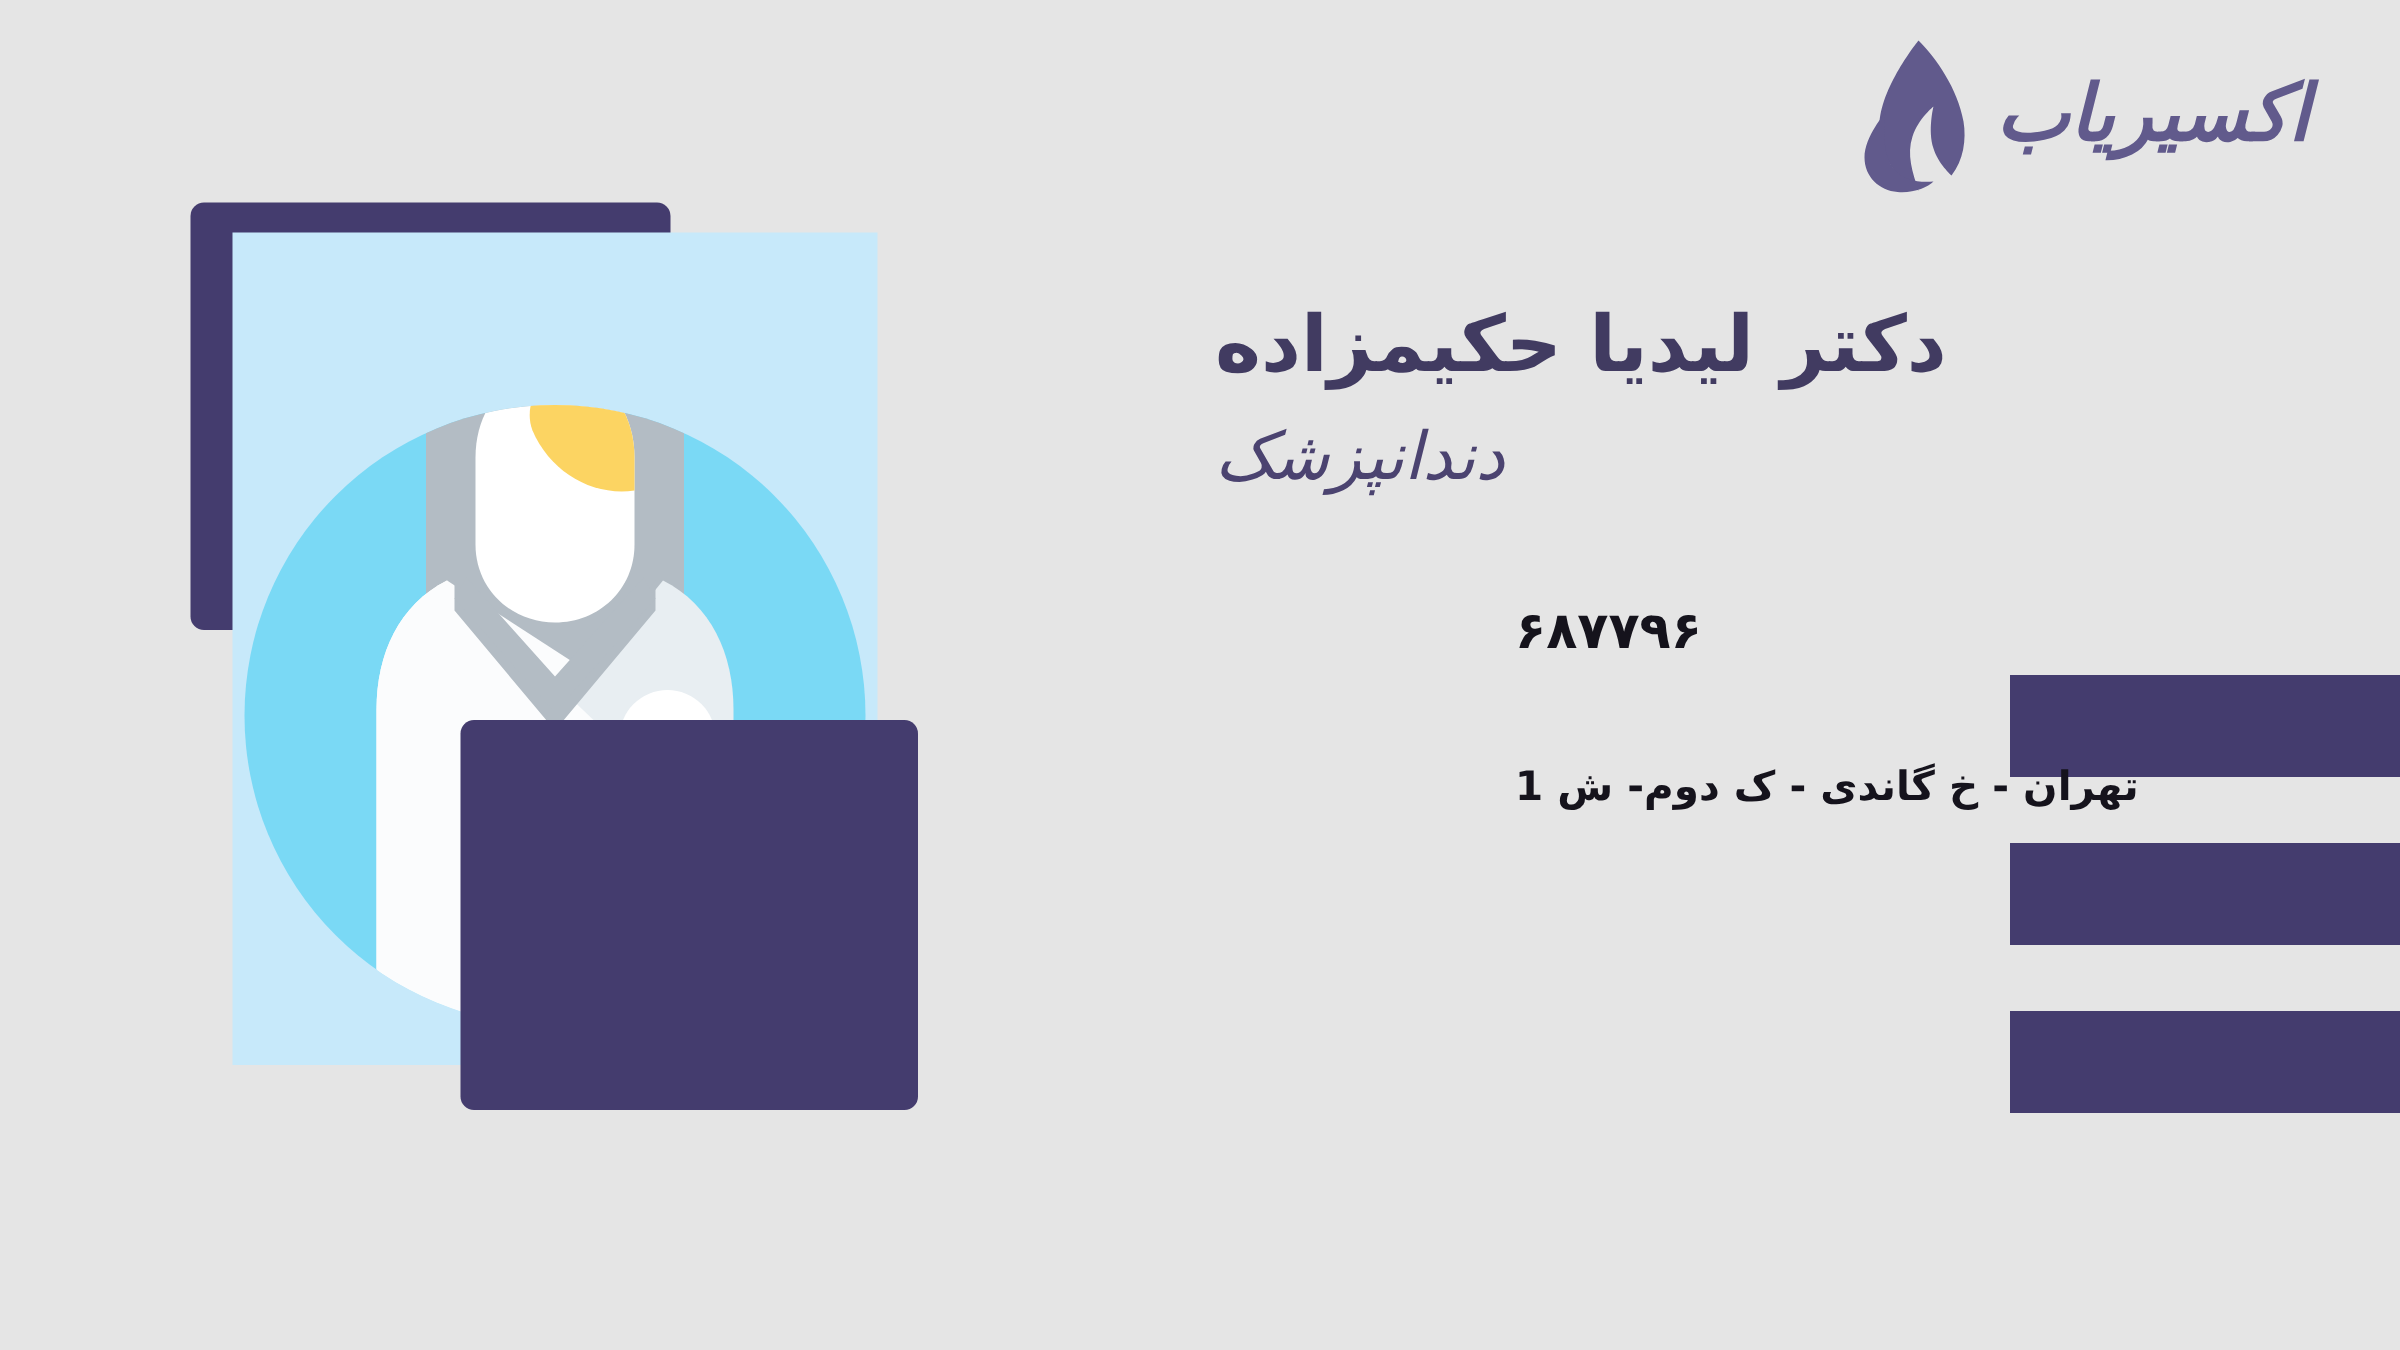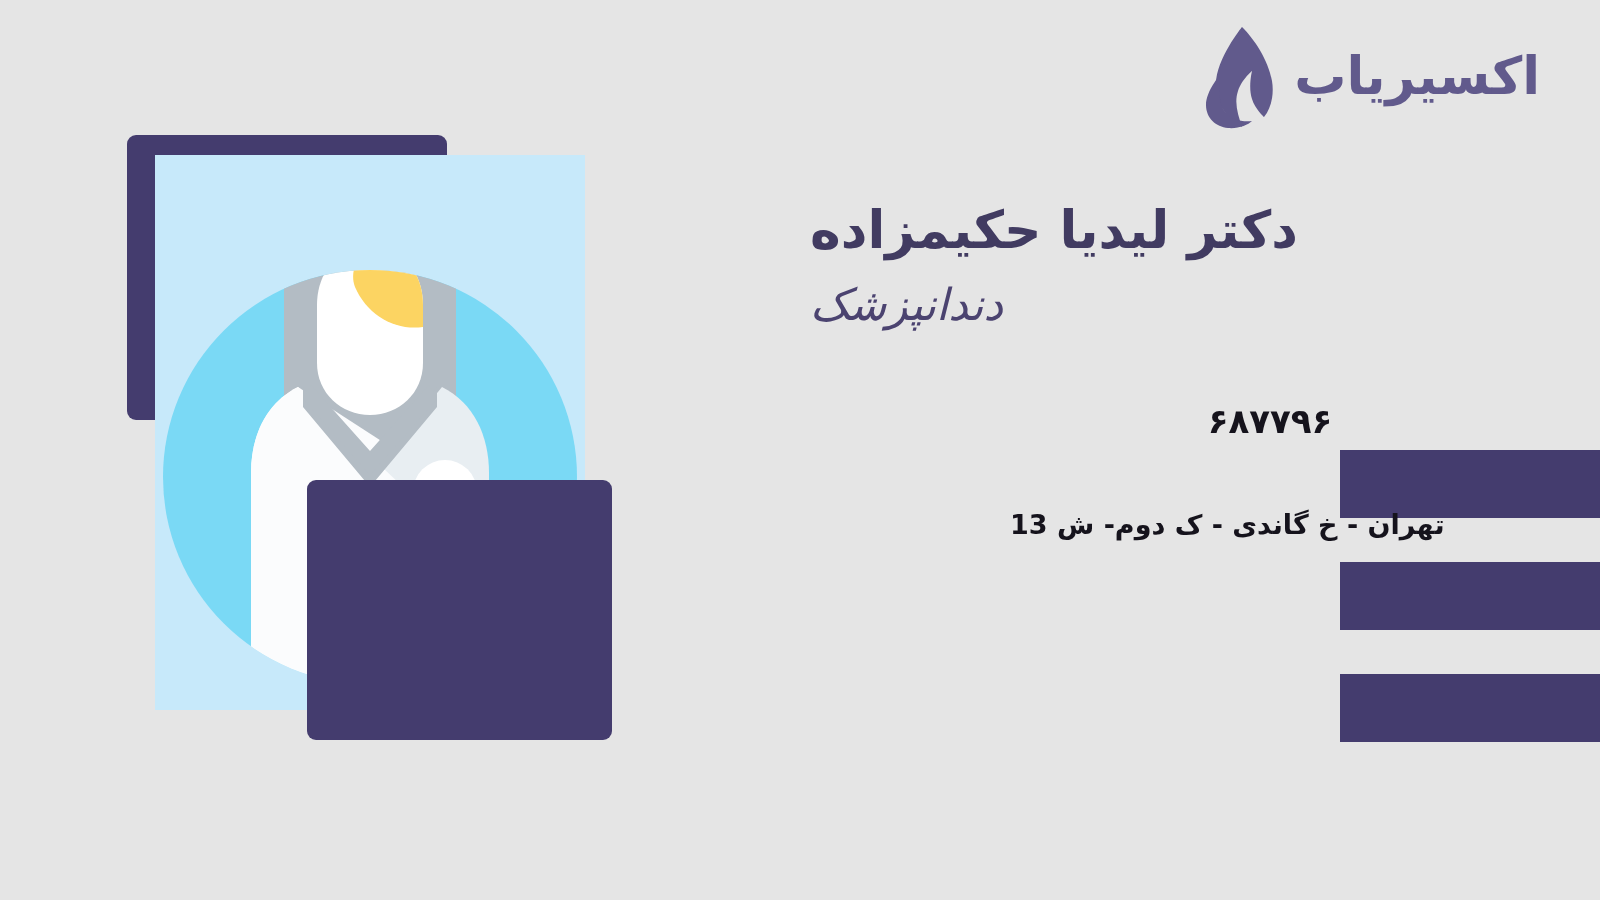--- a/index.html
+++ b/index.html
@@ -36,20 +36,21 @@
   .brand-wordmark {
     font-family: "DejaVu Sans", "Liberation Sans", sans-serif;
     font-size: 52px;
     font-weight: 700;
     color: #615a8c;
     letter-spacing: 1px;
     line-height: 1;
     direction: rtl;
     white-space: nowrap;
     margin-bottom: 2px;
+    font-style: italic;
   }
   .brand-mark {
     width: 86px;
     height: 104px;
     flex: 0 0 auto;
   }
 
   
   .info {
     position: absolute;
@@ -79,21 +80,21 @@
     text-align: left;
     direction: rtl;
     letter-spacing: -1px;
   }
   .doctor-code {
     margin: 72px 0 0 0;
     font-size: 34px;
     font-weight: 700;
     color: #15131c;
     line-height: 1;
-    text-align: center;
+    text-align: left;
     direction: rtl;
     padding-left: 200px;
   }
   .doctor-address {
     margin: 70px 0 0 0;
     font-size: 27px;
     font-weight: 700;
     color: #15131c;
     line-height: 1.25;
     text-align: left;
@@ -209,16 +210,16 @@
   </div>
 
   <div class="bar bar-1"></div>
   <div class="bar bar-2"></div>
   <div class="bar bar-3"></div>
 
   <div class="info">
     <h1 class="doctor-name">دکتر لیدیا حکیمزاده</h1>
     <div class="doctor-specialty">دندانپزشک</div>
     <div class="doctor-code">۶۸۷۷۹۶</div>
-    <div class="doctor-address">تهران - خ گاندی - ک دوم- ش 13</div>
+    <div class="doctor-address">تهران - خ گاندی - ک دوم- ش 1</div>
   </div>
 
 </div>
 
 </body></html>

